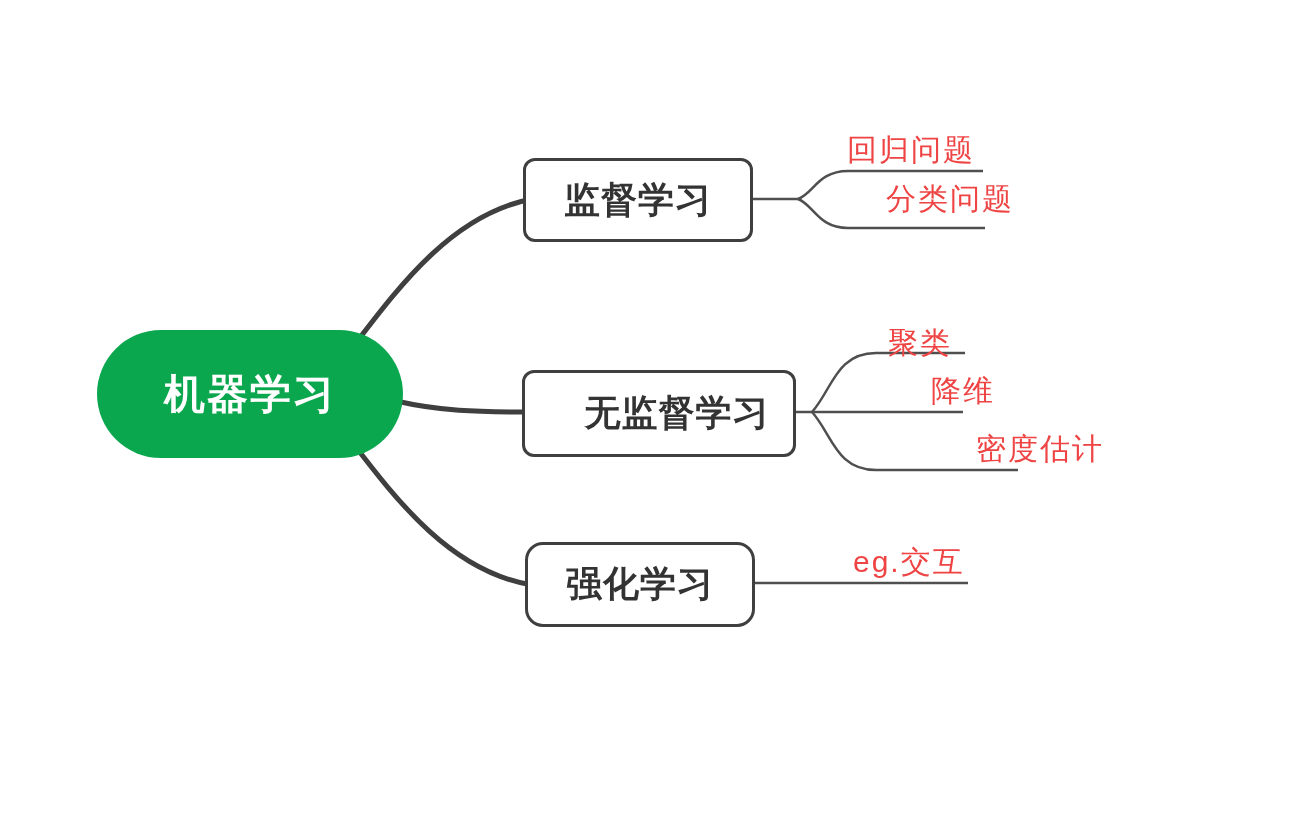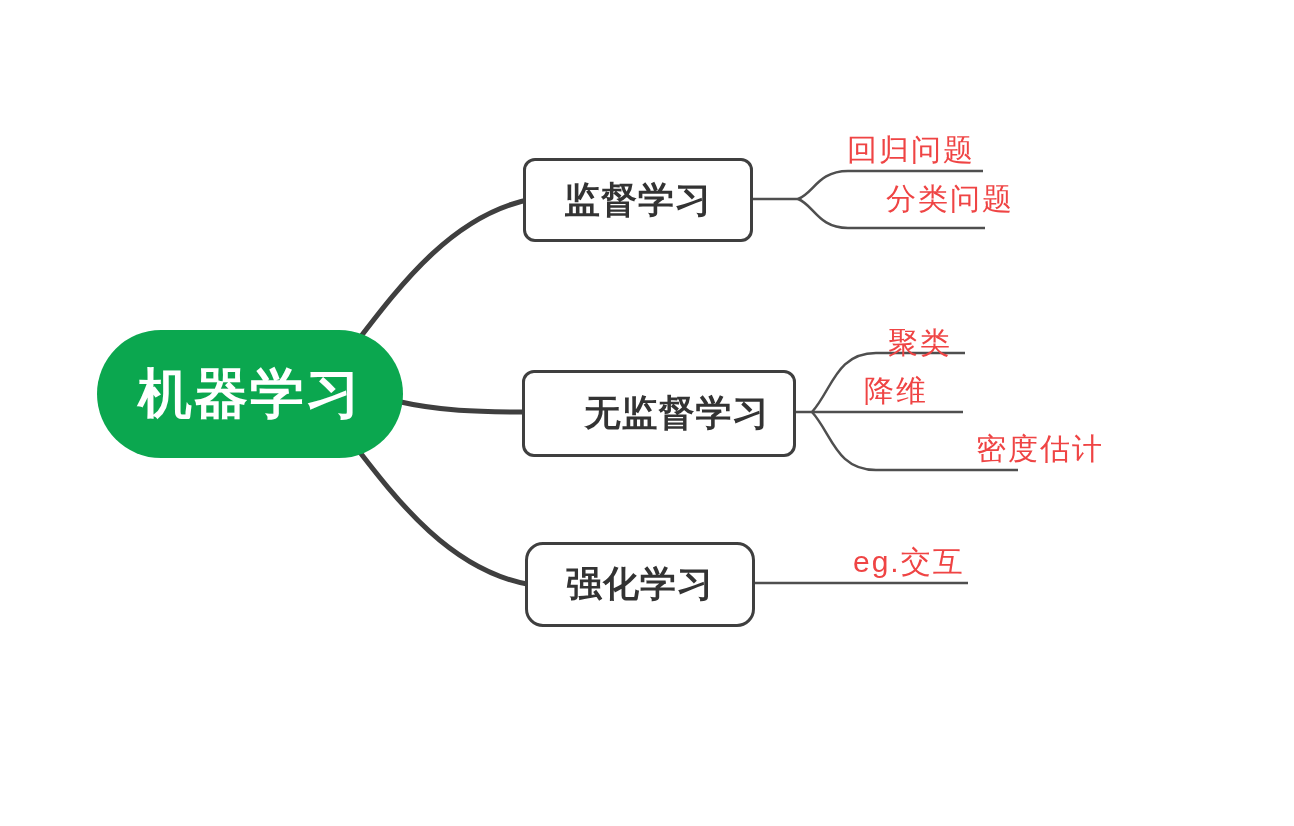--- a/index.html
+++ b/index.html
@@ -24,21 +24,21 @@
     align-items: center;
     justify-content: center;
     white-space: nowrap;
   }
   .root-node {
     left: 97px; top: 330px;
     width: 306px; height: 128px;
     background: #0ba74f;
     border-radius: 64px;
     color: #ffffff;
-    font-size: 54px;
+    font-size: 41px;
     font-weight: bold;
     letter-spacing: 2px;
   }
   .topic-node {
     background: #ffffff;
     border: 3px solid #3f3f3f;
     border-radius: 12px;
     color: #333333;
     font-size: 36px;
     font-weight: bold;
@@ -51,21 +51,21 @@
     position: absolute;
     color: #ef4444;
     font-size: 30px;
     line-height: 34px;
     letter-spacing: 2px;
     white-space: nowrap;
   }
   .leaf-regression      { left: 847px; top: 133px; }
   .leaf-classification  { left: 849px; top: 182px; margin-left: 37px; }
   .leaf-clustering      { left: 888px; top: 326px; }
-  .leaf-dimreduction    { left: 864px; top: 374px; text-align: right; }
+  .leaf-dimreduction    { left: 931px; top: 374px; text-align: right; }
   .leaf-density         { left: 928px; top: 432px; margin-left: 48px; }
   .leaf-interaction     { left: 853px; top: 545px; text-align: center; }
 </style>
 </head>
 <body>
 
 <div id="canvas">
 
   <svg id="edges" width="1294" height="826" viewBox="0 0 1294 826" fill="none" xmlns="http://www.w3.org/2000/svg">
 

